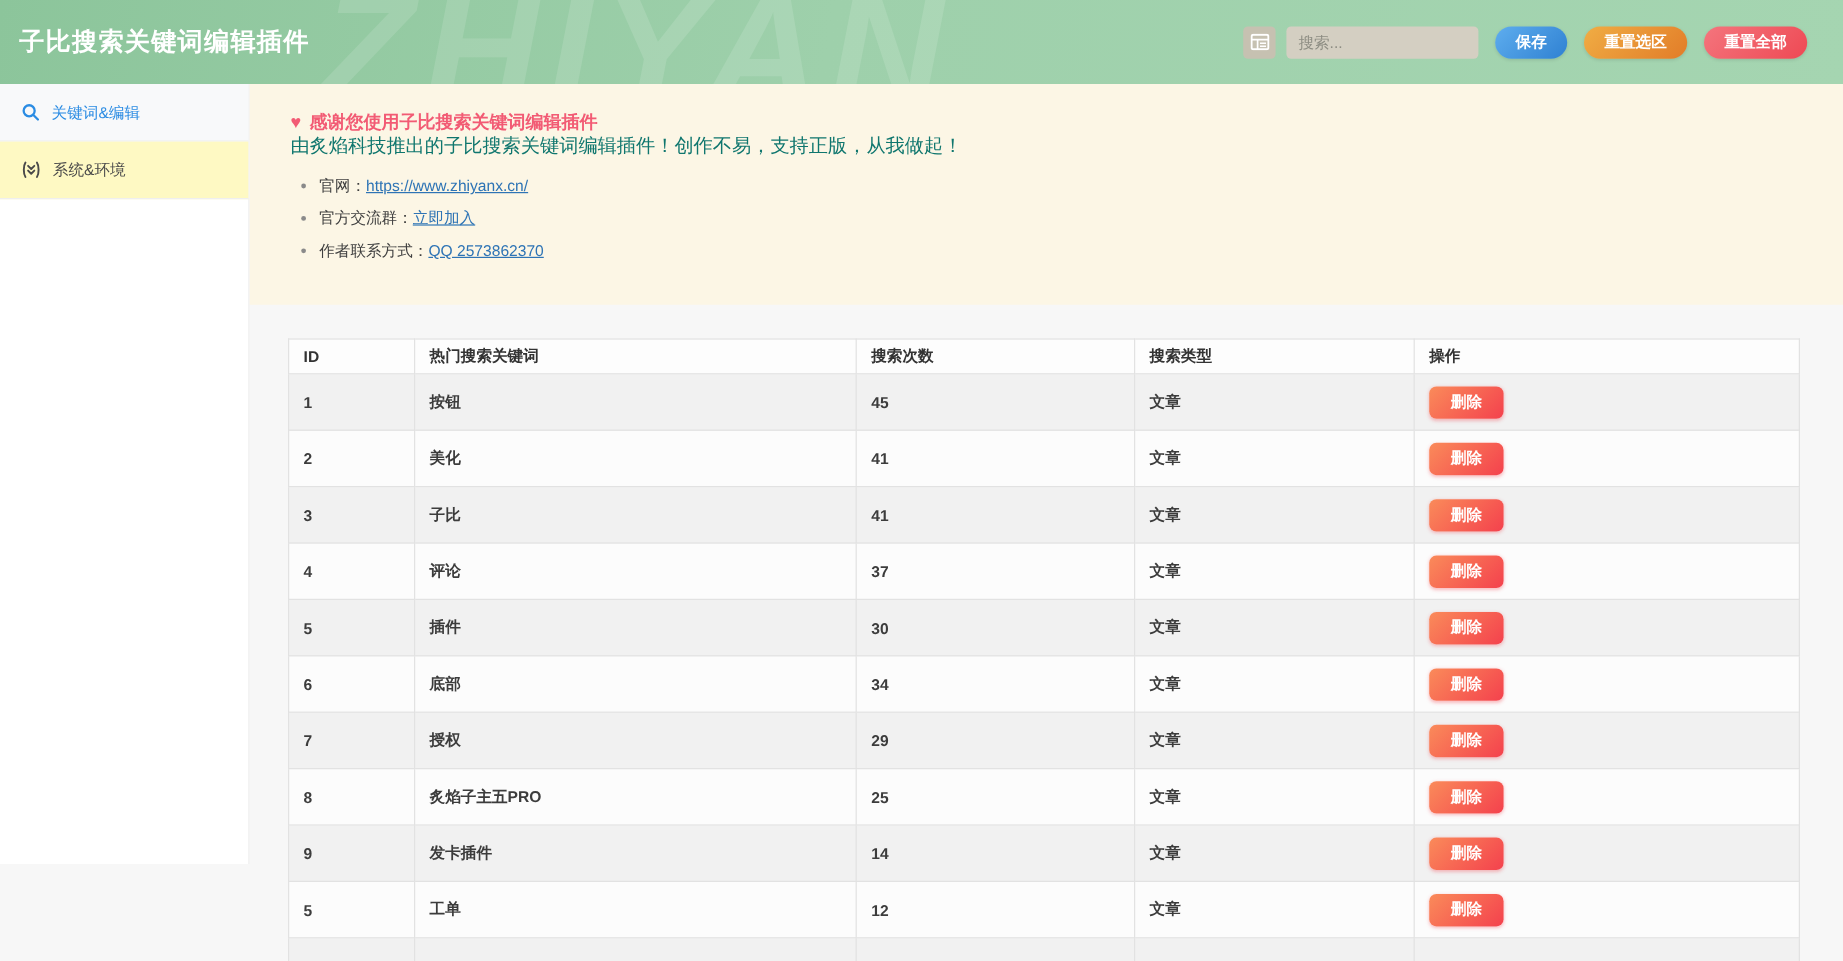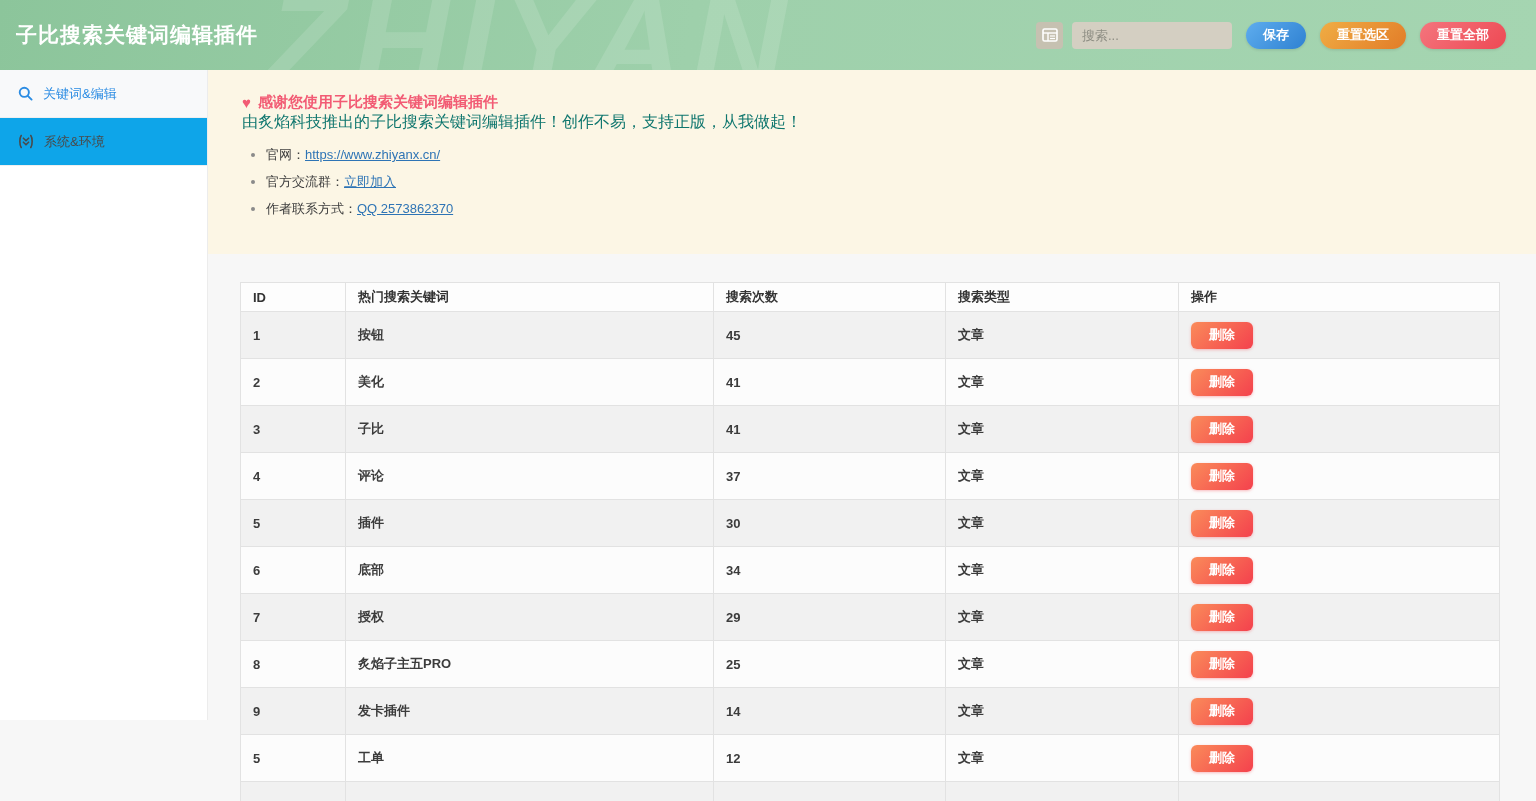--- a/index.html
+++ b/index.html
@@ -97,21 +97,21 @@
   }
   .side-item {
     height: 48px;
     display: flex;
     align-items: center;
     padding-left: 18px;
     font-size: 13px;
     color: #4a4a4a;
     border-bottom: 1px solid #efefef;
     cursor: pointer;
-    background: #0ea5e9;
+    background: #fef9c3;
   }
   .side-item .side-icon { margin-right: 10px; display: inline-flex; }
   .side-item.active { background: #f8f9fa; color: #2b8ce3; font-weight: 400; }
 
   
   .content { flex: 1; background: #f7f7f7; }
 
   .notice-panel {
     background: #fcf6e5;
     padding: 23px 30px 27px 34px;

